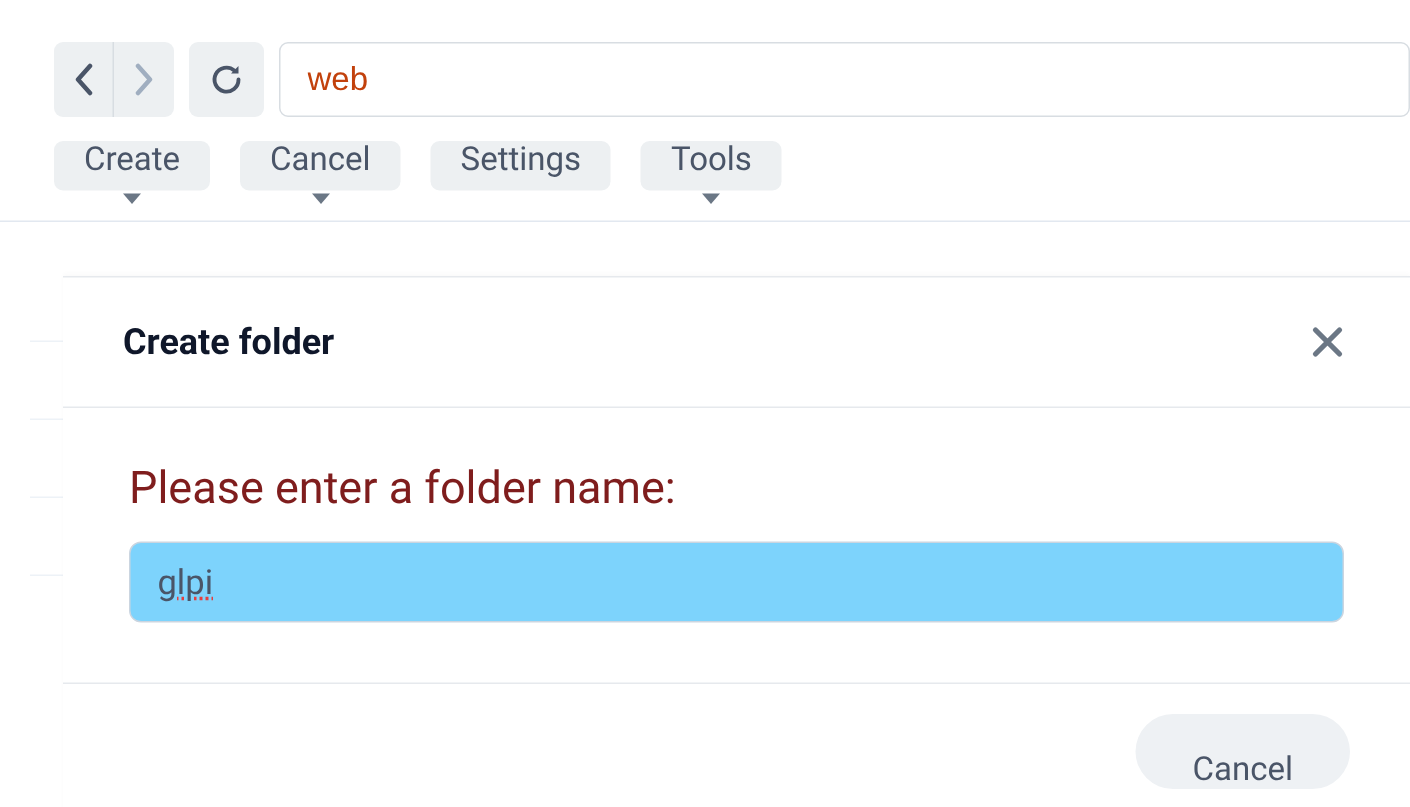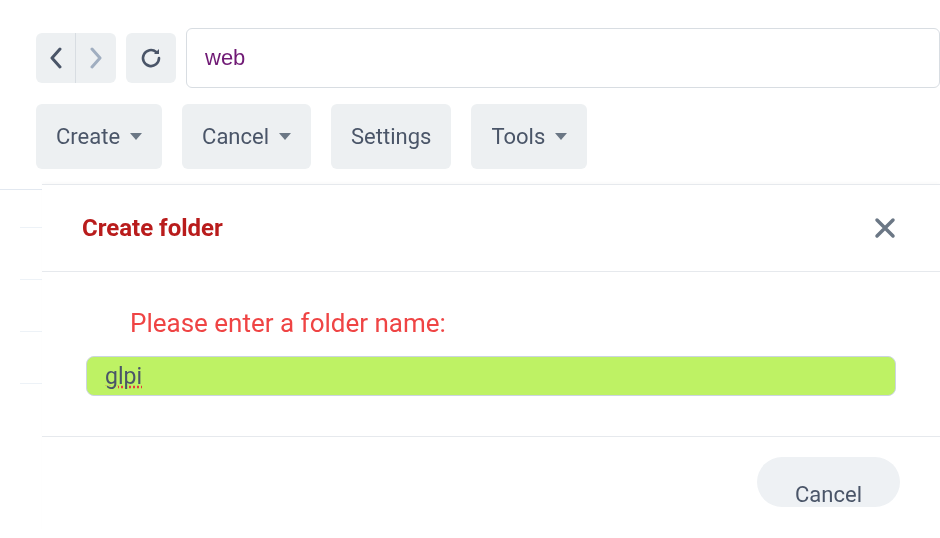--- a/index.html
+++ b/index.html
@@ -52,45 +52,46 @@
       background: #edf0f2;
       border-radius: 6px;
       display: flex;
       align-items: center;
       justify-content: center;
       cursor: pointer;
       color: #4a5568;
     }
     .path-input {
       flex: 1;
-      height: 60px;
+      height: 50px;
       border: 1px solid #d8dde2;
       border-radius: 6px;
       padding: 0 18px;
       font-size: 22px;
-      color: #701a75;
+      color: #c2410c;
       background: #fff;
       outline: none;
       margin-right: 0;
     }
     .toolbar-row {
       display: flex;
       gap: 20px;
     }
     .toolbar-btn {
-      height: 65px;
+      height: 33px;
       background: #edf0f2;
       border-radius: 6px;
       padding: 0 20px;
       display: flex;
       align-items: center;
       gap: 10px;
       cursor: pointer;
       font-size: 22px;
       color: #4a5568;
+      flex-direction: column;
     }
     .caret-down {
       width: 0;
       height: 0;
       border-left: 6px solid transparent;
       border-right: 6px solid transparent;
       border-top: 7px solid #6b7785;
     }
     .table-area {
       margin-top: 20px;
@@ -112,50 +113,49 @@
     .modal-header {
       display: flex;
       align-items: center;
       justify-content: space-between;
       padding: 28px 40px 28px 40px;
       border-bottom: 1px solid #e6e9ed;
     }
     .modal-title {
       font-size: 24px;
       font-weight: 700;
-      color: #b91c1c;
+      color: #0f172a;
     }
     .modal-close {
       cursor: pointer;
       color: #6b7785;
       font-size: 30px;
       font-weight: 700;
       line-height: 1;
       padding: 4px;
     }
     .modal-body {
       padding: 36px 44px 40px 44px;
       border-bottom: 1px solid #e6e9ed;
     }
     .modal-label {
-      font-size: 26px;
-      color: #ef4444;
+      font-size: 30px;
+      color: #7f1d1d;
       margin-bottom: 18px;
-      margin-left: 44px;
     }
     .folder-input {
       width: 100%;
-      height: 40px;
+      height: 54px;
       border: 1px solid #cbd5e0;
       border-radius: 8px;
       padding: 0 18px;
       font-size: 23px;
       color: #4a5568;
       outline: none;
-      background: #bef264;
+      background: #7dd3fc;
     }
     .folder-input-value {
       text-decoration: underline;
       text-decoration-style: dotted;
       text-decoration-color: #e53e3e;
       text-underline-offset: 3px;
     }
     .modal-footer {
       display: flex;
       justify-content: flex-end;

